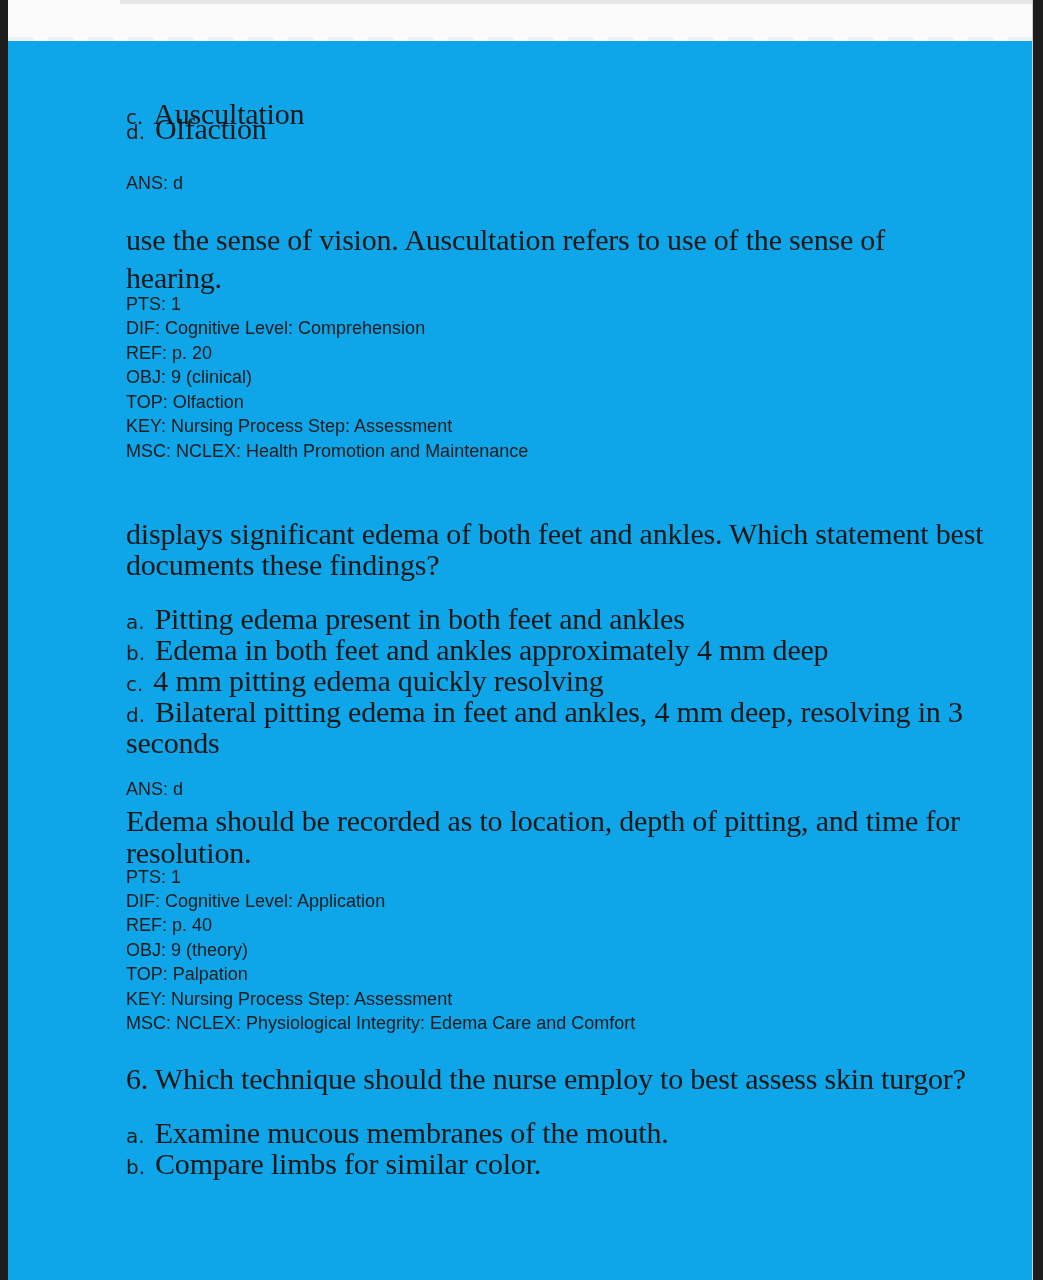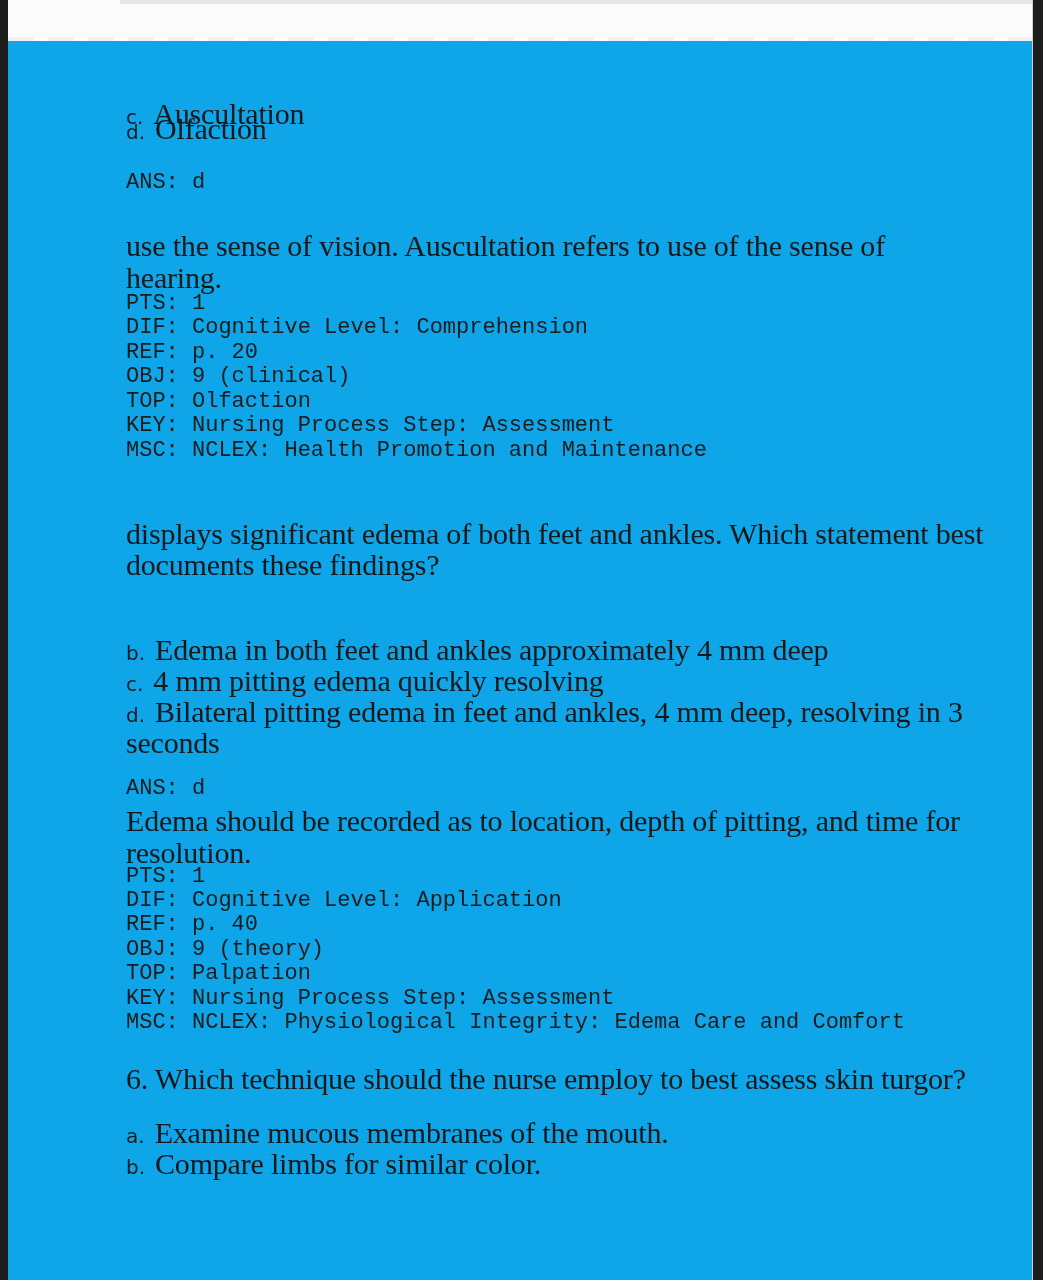--- a/index.html
+++ b/index.html
@@ -31,22 +31,22 @@
     position:absolute;inset:0;
   }
   .line{
     position:absolute;left:126px;white-space:nowrap;color:#181818;
   }
   .serif-line{
     font-family:"Liberation Serif", serif;
     font-size:30px;line-height:33px;letter-spacing:-0.2px;
   }
   .sans-line{
-    font-family:Liberation Mono, monospace;
-    font-size:22px;line-height:22px;color:#1c1c1c;
+    font-family:Liberation Sans, sans-serif;
+    font-size:18px;line-height:22px;color:#1c1c1c;
   }
   .opt-letter{
     font-family:"DejaVu Sans", sans-serif;
     font-size:20px;letter-spacing:0;
     margin-right:10px;color:#1c1c1c;
   }
   .opt-text{
     font-family:"Liberation Serif", serif;
   }
 </style>
@@ -65,34 +65,37 @@
 
     <div class="line serif-line" style="top:97px">
       <span class="opt-letter">c.</span><span class="opt-text">Auscultation</span>
     </div>
     <div class="line serif-line" style="top:112px">
       <span class="opt-letter">d.</span><span class="opt-text">Olfaction</span>
     </div>
 
     <div class="line sans-line" style="top:172px">ANS: d</div>
 
-    <div class="line serif-line" style="top:229px">use the sense of vision. Auscultation refers to use of the sense of</div>
+    <div class="line serif-line" style="top:223px">use the sense of vision. Auscultation refers to use of the sense of</div>
     <div class="line serif-line" style="top:261px">hearing.</div>
 
     <div class="line sans-line" style="top:293px">PTS: 1</div>
     <div class="line sans-line" style="top:317px">DIF: Cognitive Level: Comprehension</div>
     <div class="line sans-line" style="top:342px">REF: p. 20</div>
     <div class="line sans-line" style="top:366px">OBJ: 9 (clinical)</div>
     <div class="line sans-line" style="top:391px">TOP: Olfaction</div>
     <div class="line sans-line" style="top:415px">KEY: Nursing Process Step: Assessment</div>
     <div class="line sans-line" style="top:440px">MSC: NCLEX: Health Promotion and Maintenance</div>
 
     <div class="line serif-line" style="top:548px">documents these findings?</div>
     <div class="line serif-line" style="top:517px">displays significant edema of both feet and ankles. Which statement best</div>
 
+    <div class="line serif-line" style="top:602px">
+      <span class="opt-letter">a.</span><span class="opt-text">Pitting edema present in both feet and ankles</span>
+    </div>
     <div class="line serif-line" style="top:633px">
       <span class="opt-letter">b.</span><span class="opt-text">Edema in both feet and ankles approximately 4 mm deep</span>
     </div>
     <div class="line serif-line" style="top:664px">
       <span class="opt-letter">c.</span><span class="opt-text">4 mm pitting edema quickly resolving</span>
     </div>
     <div class="line serif-line" style="top:695px">
       <span class="opt-letter">d.</span><span class="opt-text">Bilateral pitting edema in feet and ankles, 4 mm deep, resolving in 3</span>
     </div>
     <div class="line serif-line" style="top:726px">seconds</div>

